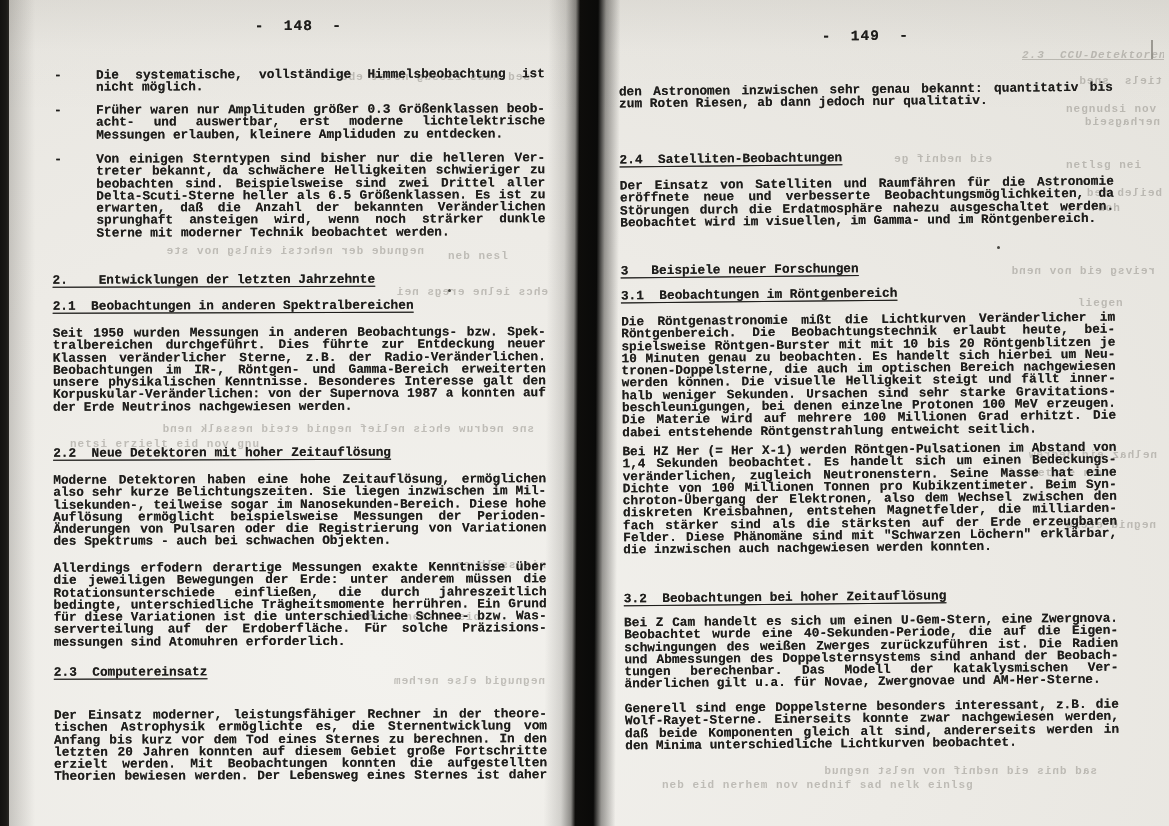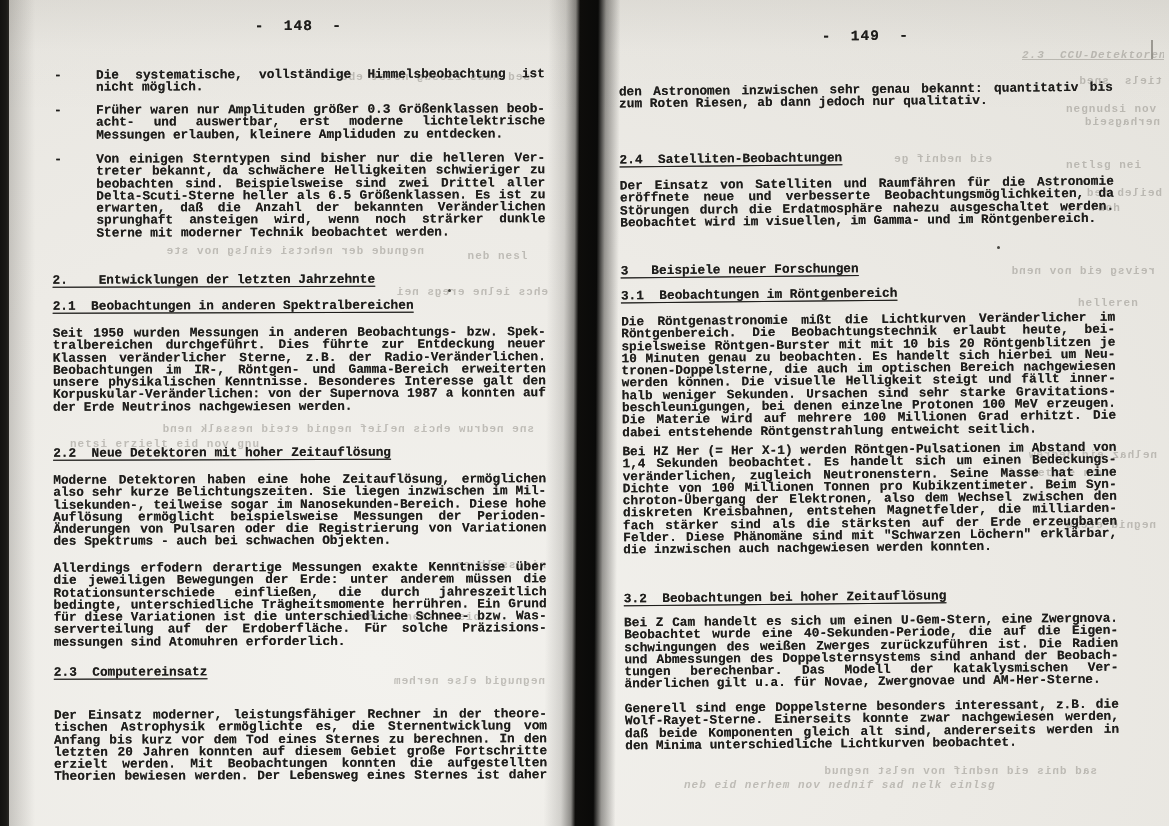--- a/index.html
+++ b/index.html
@@ -69,42 +69,42 @@
   }
   .line.last{text-align:left;text-align-last:auto;white-space:pre;}
 </style>
 </head>
 <body>
 
 <div class="scan">
   <div class="ghost-layer">
       <div class="ghost mirror" style="left: 300px; top: 72px; width: 230px;">sed nads ziesug nelst ebd</div>
       <div class="ghost mirror" style="left: 64px; top: 246px; width: 360px;">negnude der nehctsi einlsg nov ste</div>
-      <div class="ghost" style="left: 448px; top: 251px; width: 100px; text-align: center;">neb nesl</div>
+      <div class="ghost" style="left: 448px; top: 251px; width: 100px;">neb nesl</div>
       <div class="ghost mirror" style="left: 338px; top: 287px; width: 210px;">ehcs ielne eregs nei</div>
       <div class="ghost mirror" style="left: 64px; top: 424px; width: 470px;">sne nedruw ehcis nelief negnid eteid nessalk nend</div>
       <div class="ghost" style="left: 70px; top: 439px; width: 300px;">netsi erzielt eid nov gnu</div>
       <div class="ghost mirror" style="left: 420px; top: 560px; width: 126px;">nie ssalb en</div>
       <div class="ghost" style="left: 352px; top: 612px; width: 190px;">nehcsi netsre eid</div>
       <div class="ghost mirror" style="left: 305px; top: 676px; width: 240px;">negnugid else nerhem</div>
       <div class="ghost uline" style="left: 1022px; top: 50px; width: 142px; font-style: italic;">2.3  CCU-Detektoren</div>
       <div class="ghost mirror" style="left: 1032px; top: 76px; width: 130px;">tiels  sned</div>
       <div class="ghost" style="left: 1066px; top: 104px; width: 122px;">negnudsi nov</div>
       <div class="ghost mirror" style="left: 1042px; top: 117px; width: 118px;">nerhagseid</div>
       <div class="ghost mirror" style="left: 842px; top: 154px; width: 150px;">eid nednif ge</div>
       <div class="ghost" style="left: 1058px; top: 160px; width: 104px; margin-left: 8px;">netlsg nei</div>
       <div class="ghost mirror" style="left: 1060px; top: 188px; width: 102px;">beileb ned</div>
       <div class="ghost" style="left: 1060px; top: 203px; width: 100px;">nie fach</div>
       <div class="ghost mirror" style="left: 955px; top: 266px; width: 200px;">reivsg eid nov nend</div>
-      <div class="ghost" style="left: 1078px; top: 298px; width: 84px;">helleren</div>
+      <div class="ghost" style="left: 1078px; top: 298px; width: 84px;">liegen</div>
       <div class="ghost mirror" style="left: 985px; top: 450px; width: 172px;">nelhaz eid nedrew</div>
       <div class="ghost" style="left: 1000px; top: 468px; width: 160px;">nie netsre nov</div>
       <div class="ghost mirror" style="left: 1008px; top: 520px; width: 148px;">negnid eteid</div>
       <div class="ghost mirror" style="left: 702px; top: 766px; width: 395px;">sad dnis eid nednif nov nelst negnud</div>
-      <div class="ghost" style="left: 684px; top: 780px; width: 430px; font-style: italic;">neb eid nerhem nov nednif sad nelk einlsg</div>
+      <div class="ghost" style="left: 662px; top: 780px; width: 430px;">neb eid nerhem nov nednif sad nelk einlsg</div>
       <div class="speck" style="left: 448px; top: 289px;"></div>
       <div class="speck" style="left: 997px; top: 246px;"></div>
       <div class="speck" style="left: 595px; top: 16px;"></div>
       <div class="vmark" style="left: 1151px; top: 40px; height: 19px;"></div>
     </div>
   <div class="page page-left">
       <div class="pageno" style="top: 20px;">-  148  -</div>
       <div class="para li" style="top: 69px;">
         <div class="dash">-</div>
         <div class="line">Die systematische, vollständige Himmelsbeobachtung ist</div>

